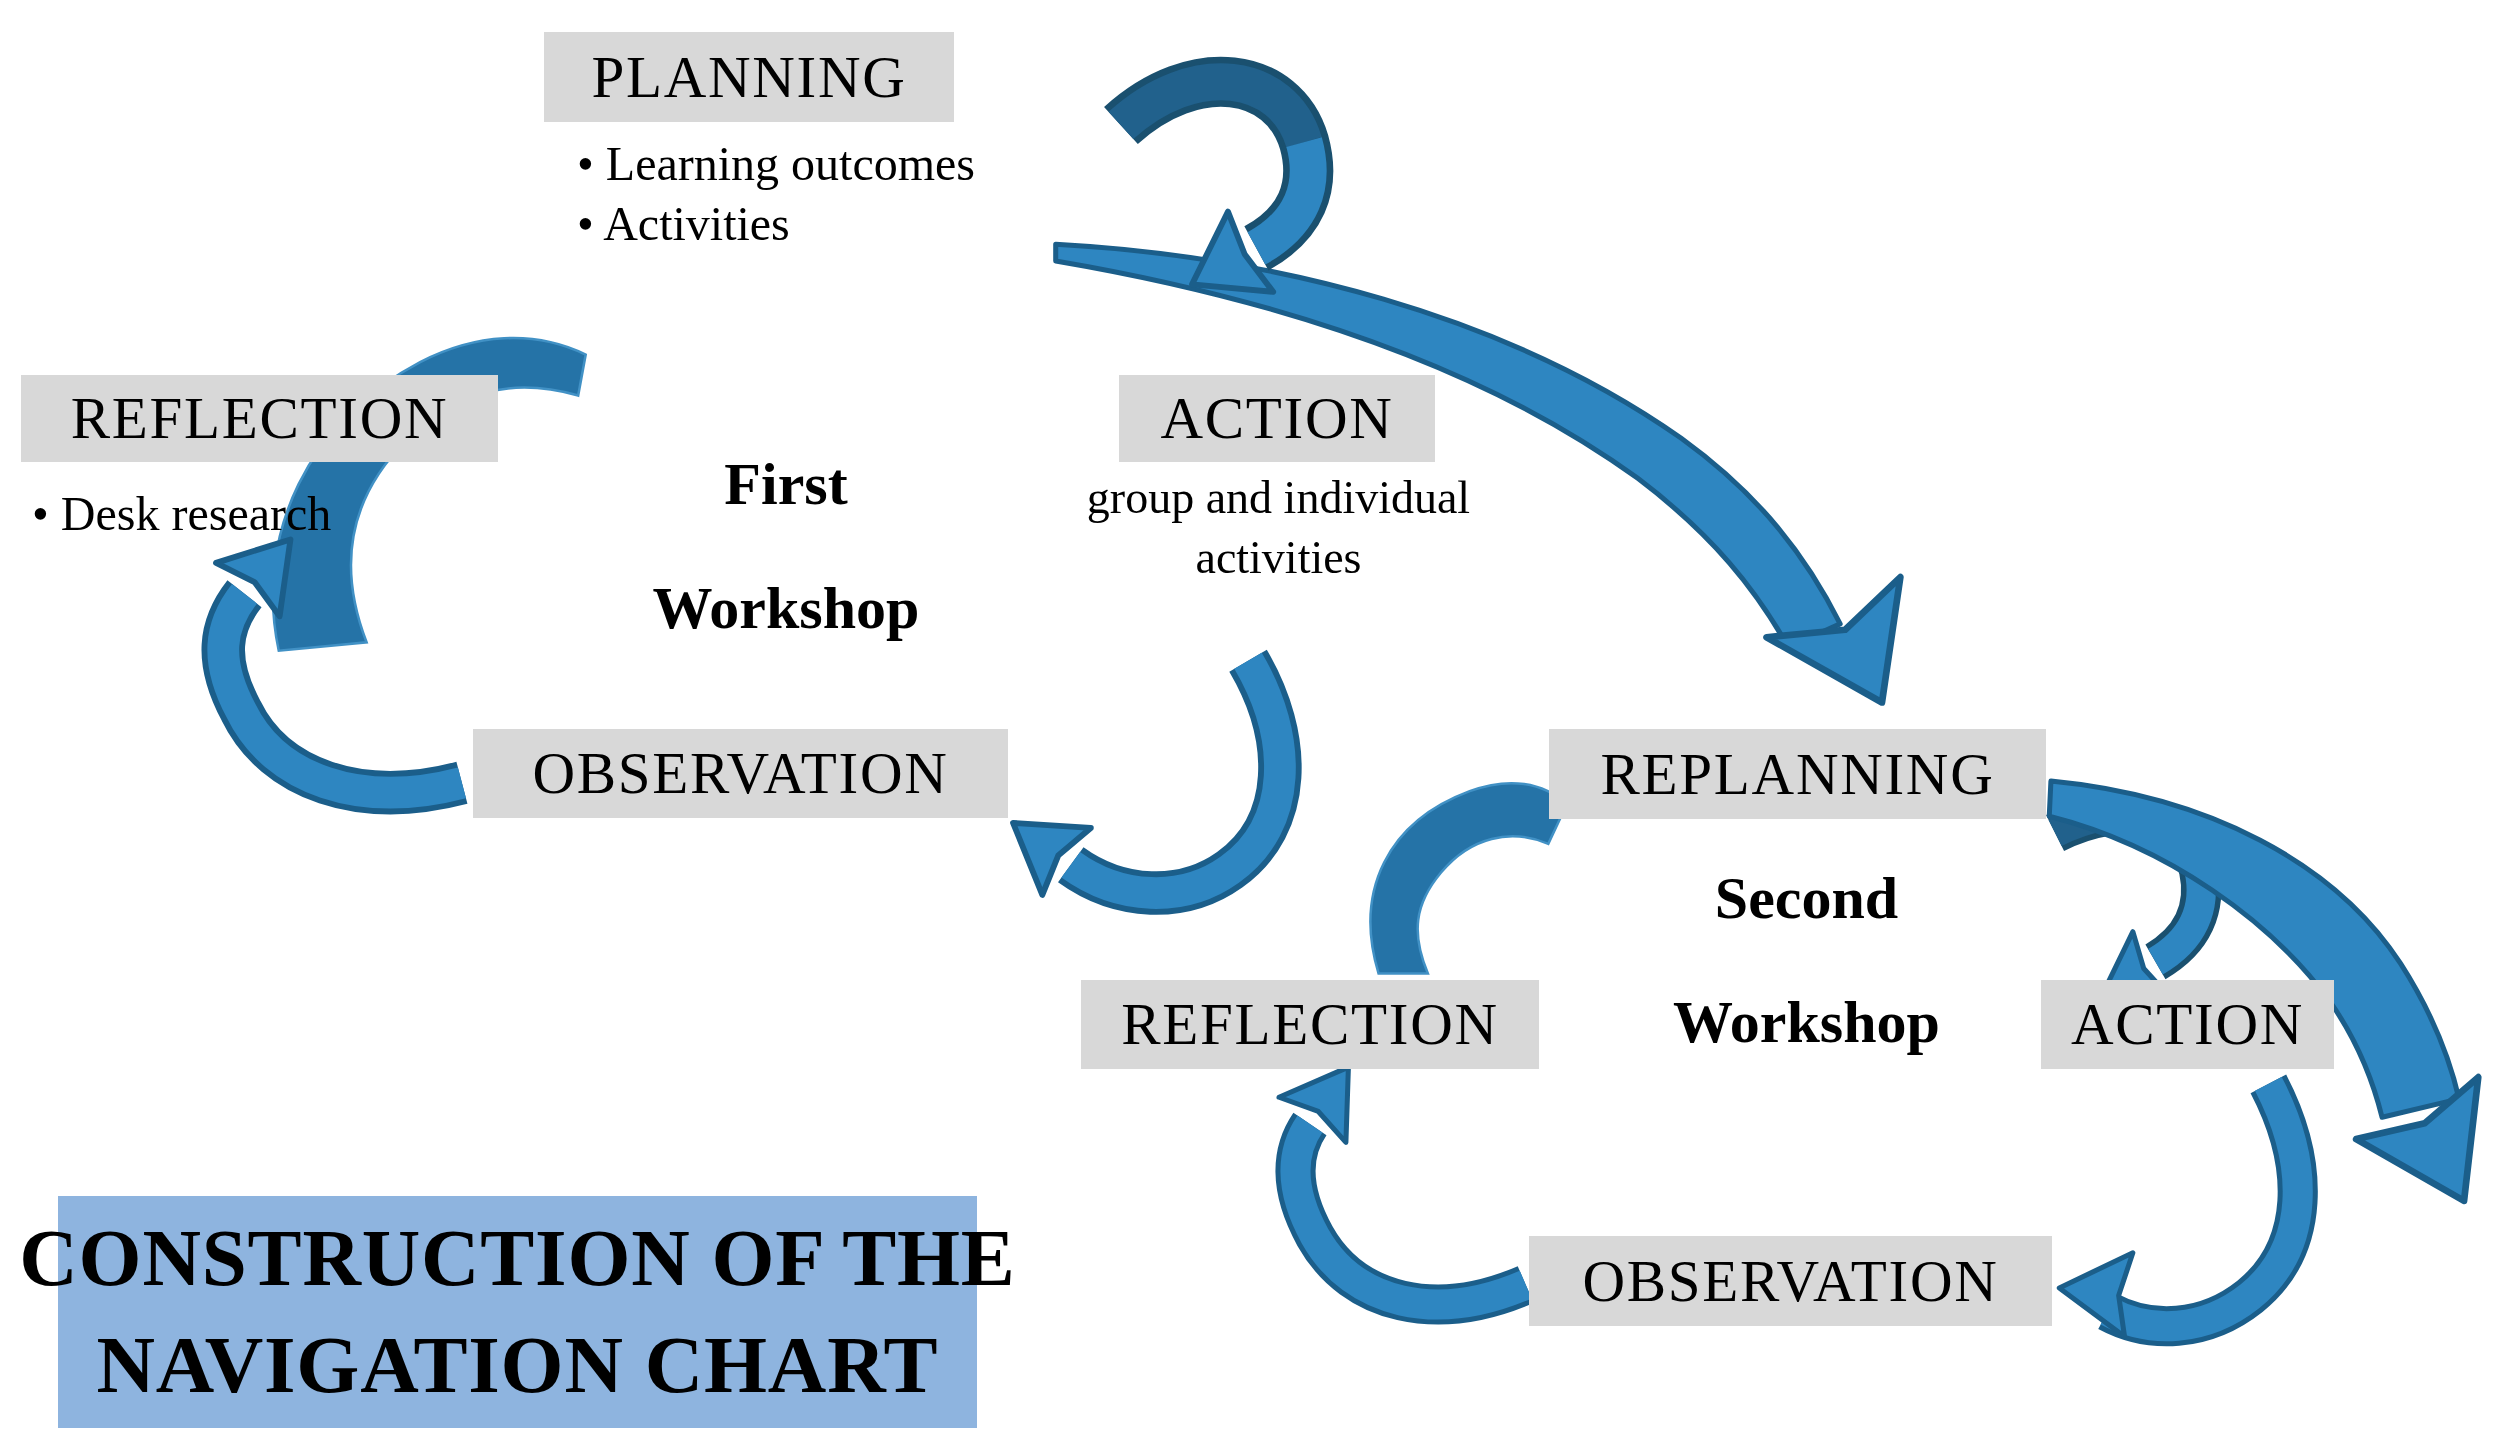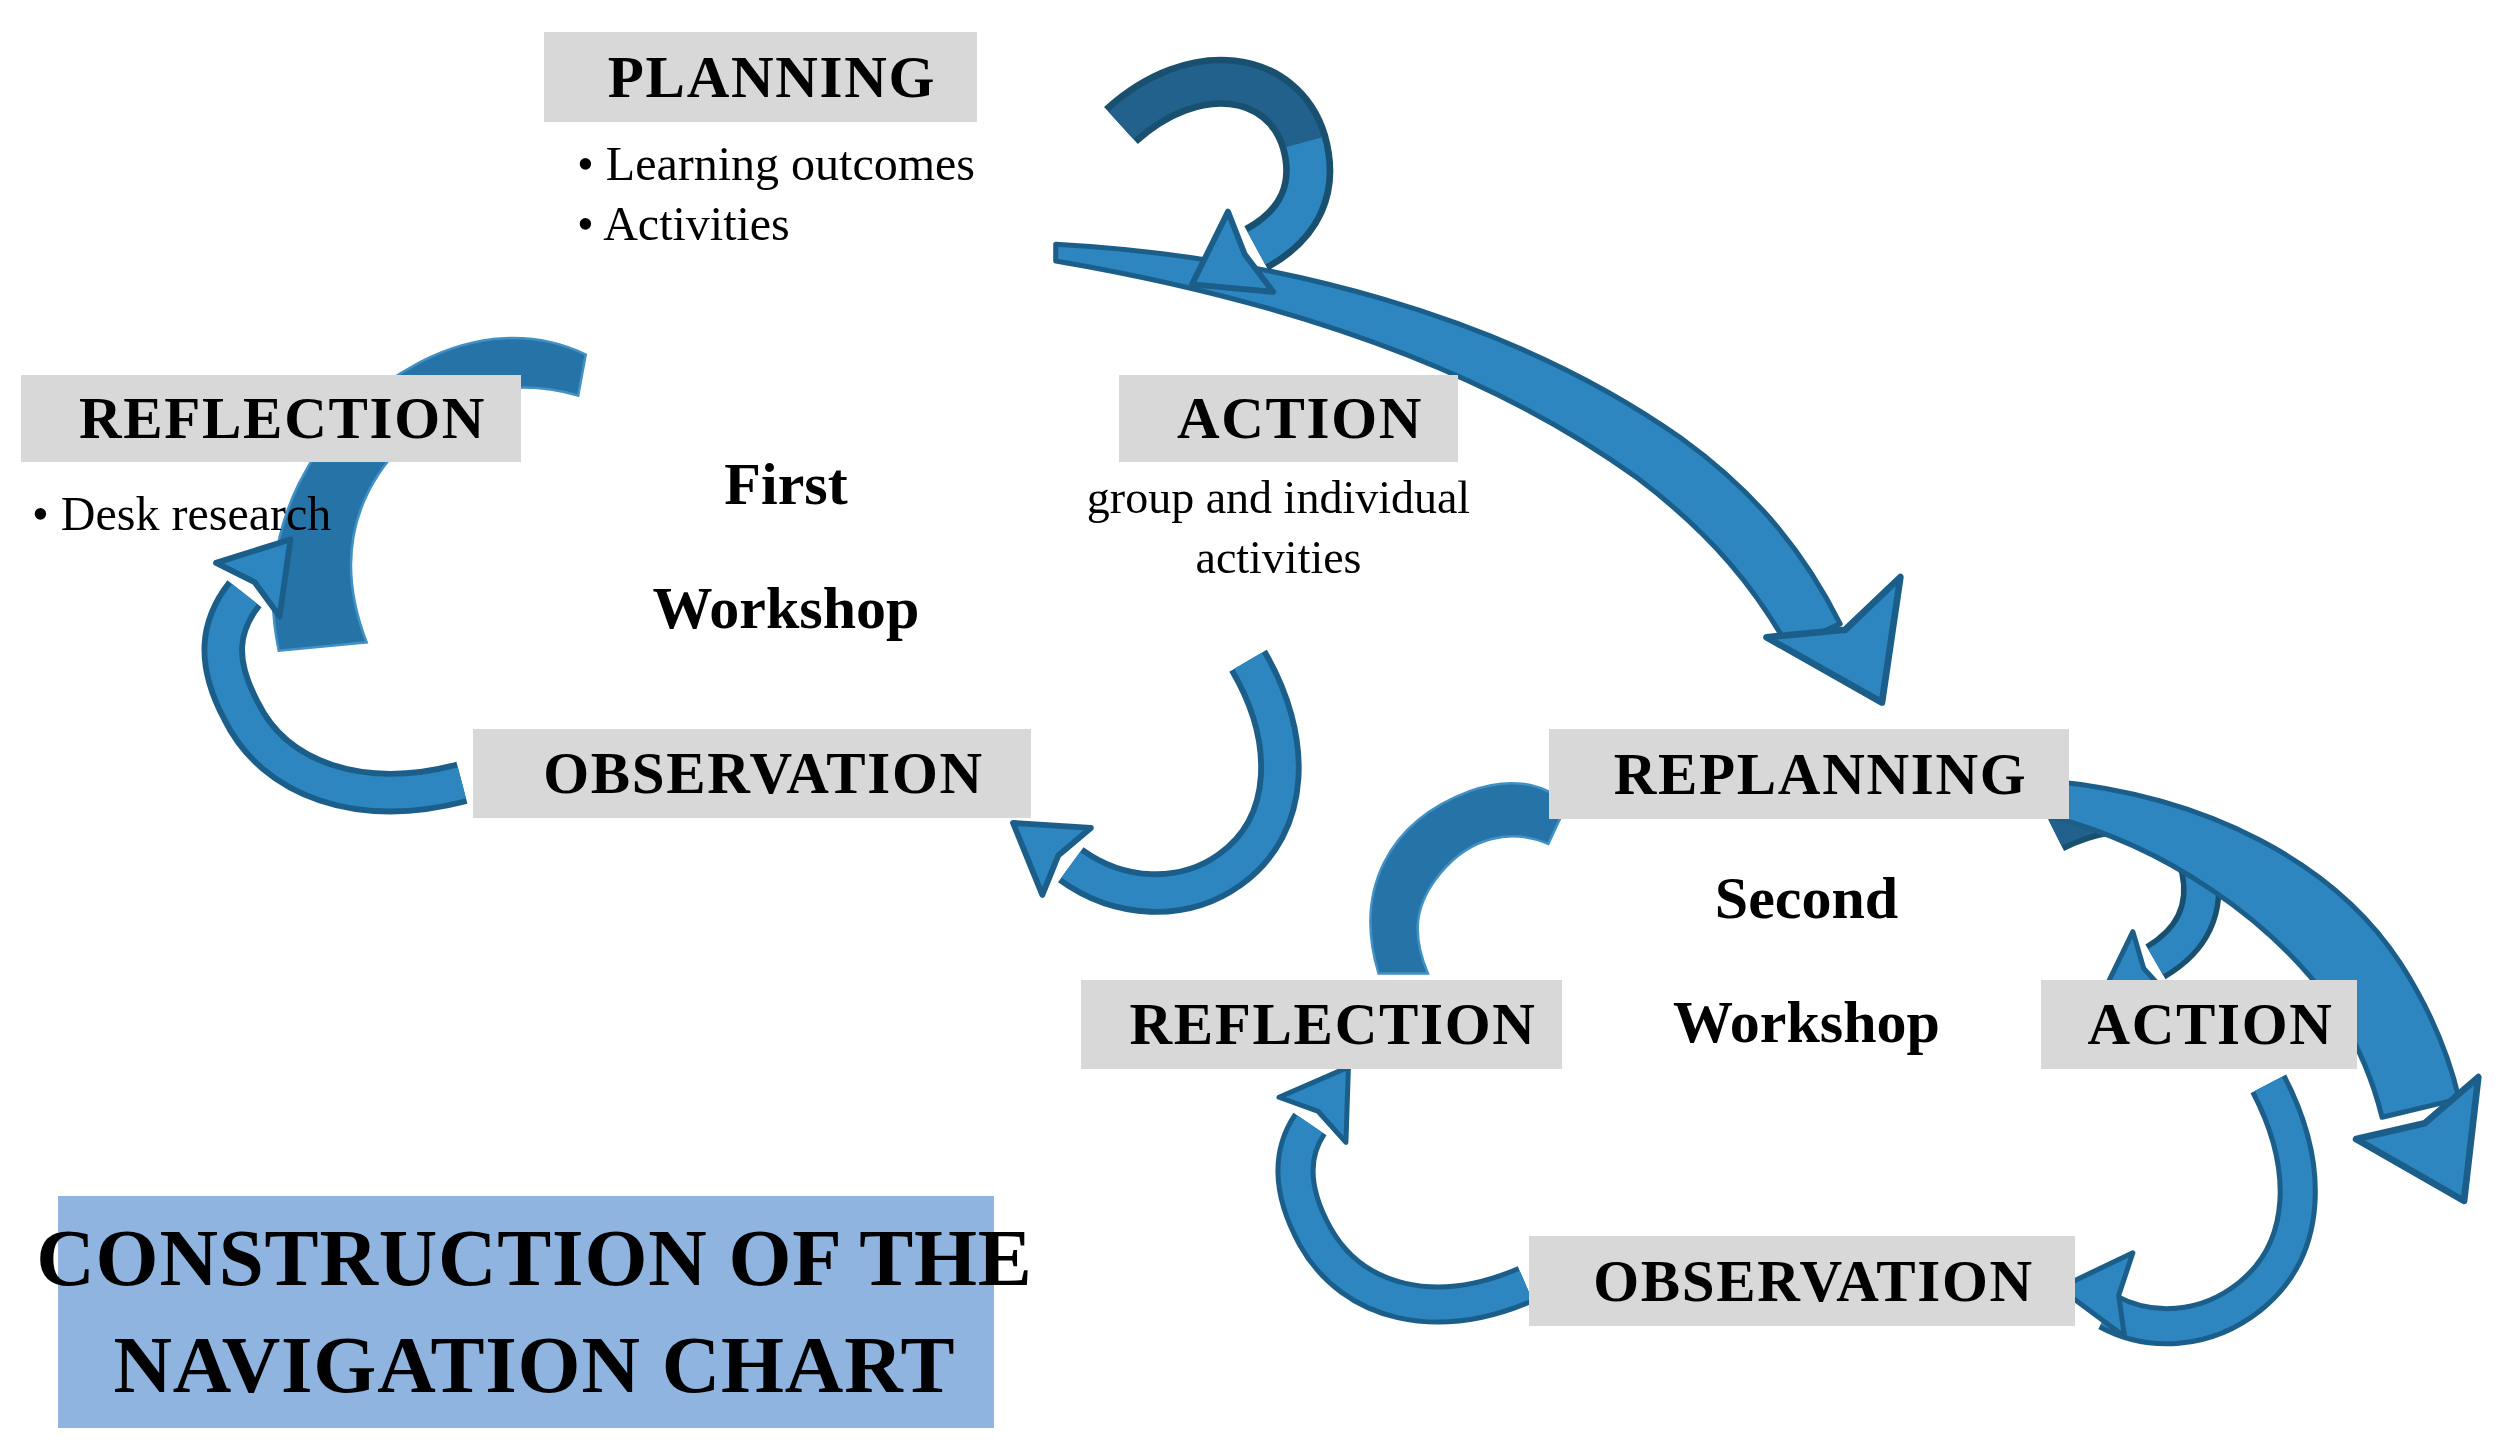--- a/index.html
+++ b/index.html
@@ -4,21 +4,21 @@
 <style>
   html,body{margin:0;padding:0;background:#ffffff;}
   .canvas{
     position:relative;width:2512px;height:1451px;background:#ffffff;overflow:hidden;
     font-family:"Liberation Serif","DejaVu Serif",serif;color:#000;
   }
   .arrows{position:absolute;left:0;top:0;z-index:1;}
   .stage{
     position:absolute;z-index:2;background:#D8D8D8;
     display:flex;align-items:center;justify-content:center;
-    font-weight:bold;font-size:59px;letter-spacing:1.7px;white-space:nowrap;padding-left:23px;
+    font-weight:normal;font-size:59px;letter-spacing:1.7px;white-space:nowrap;
   }
   .bullets{position:absolute;z-index:3;font-size:48px;line-height:60px;white-space:nowrap;}
   .bullets-obs{line-height:59px;}
   .desc{position:absolute;z-index:3;font-size:46px;line-height:60px;text-align:center;}
   .cycle-title{
     position:absolute;z-index:3;font-weight:bold;font-size:60px;line-height:124px;
     text-align:center;white-space:nowrap;
   }
   .title-box{
     position:absolute;z-index:2;background:#8EB4DF;
@@ -137,19 +137,19 @@
   </div>
 
   <div class="stage" style="left:2041px;top:980px;width:293px;height:89px;">
     <span>ACTION</span>
   </div>
 
   <div class="stage" style="left:1529px;top:1236px;width:523px;height:90px;">
     <span>OBSERVATION</span>
   </div>
 
-  <div class="title-box" style="left:58px;top:1196px;width:919px;height:232px;padding-left:17px;">
+  <div class="title-box" style="left:58px;top:1196px;width:919px;height:232px;">
     <div>CONSTRUCTION OF THE</div>
     <div>NAVIGATION CHART</div>
   </div>
 
 </div>
 
 
 </body></html>

